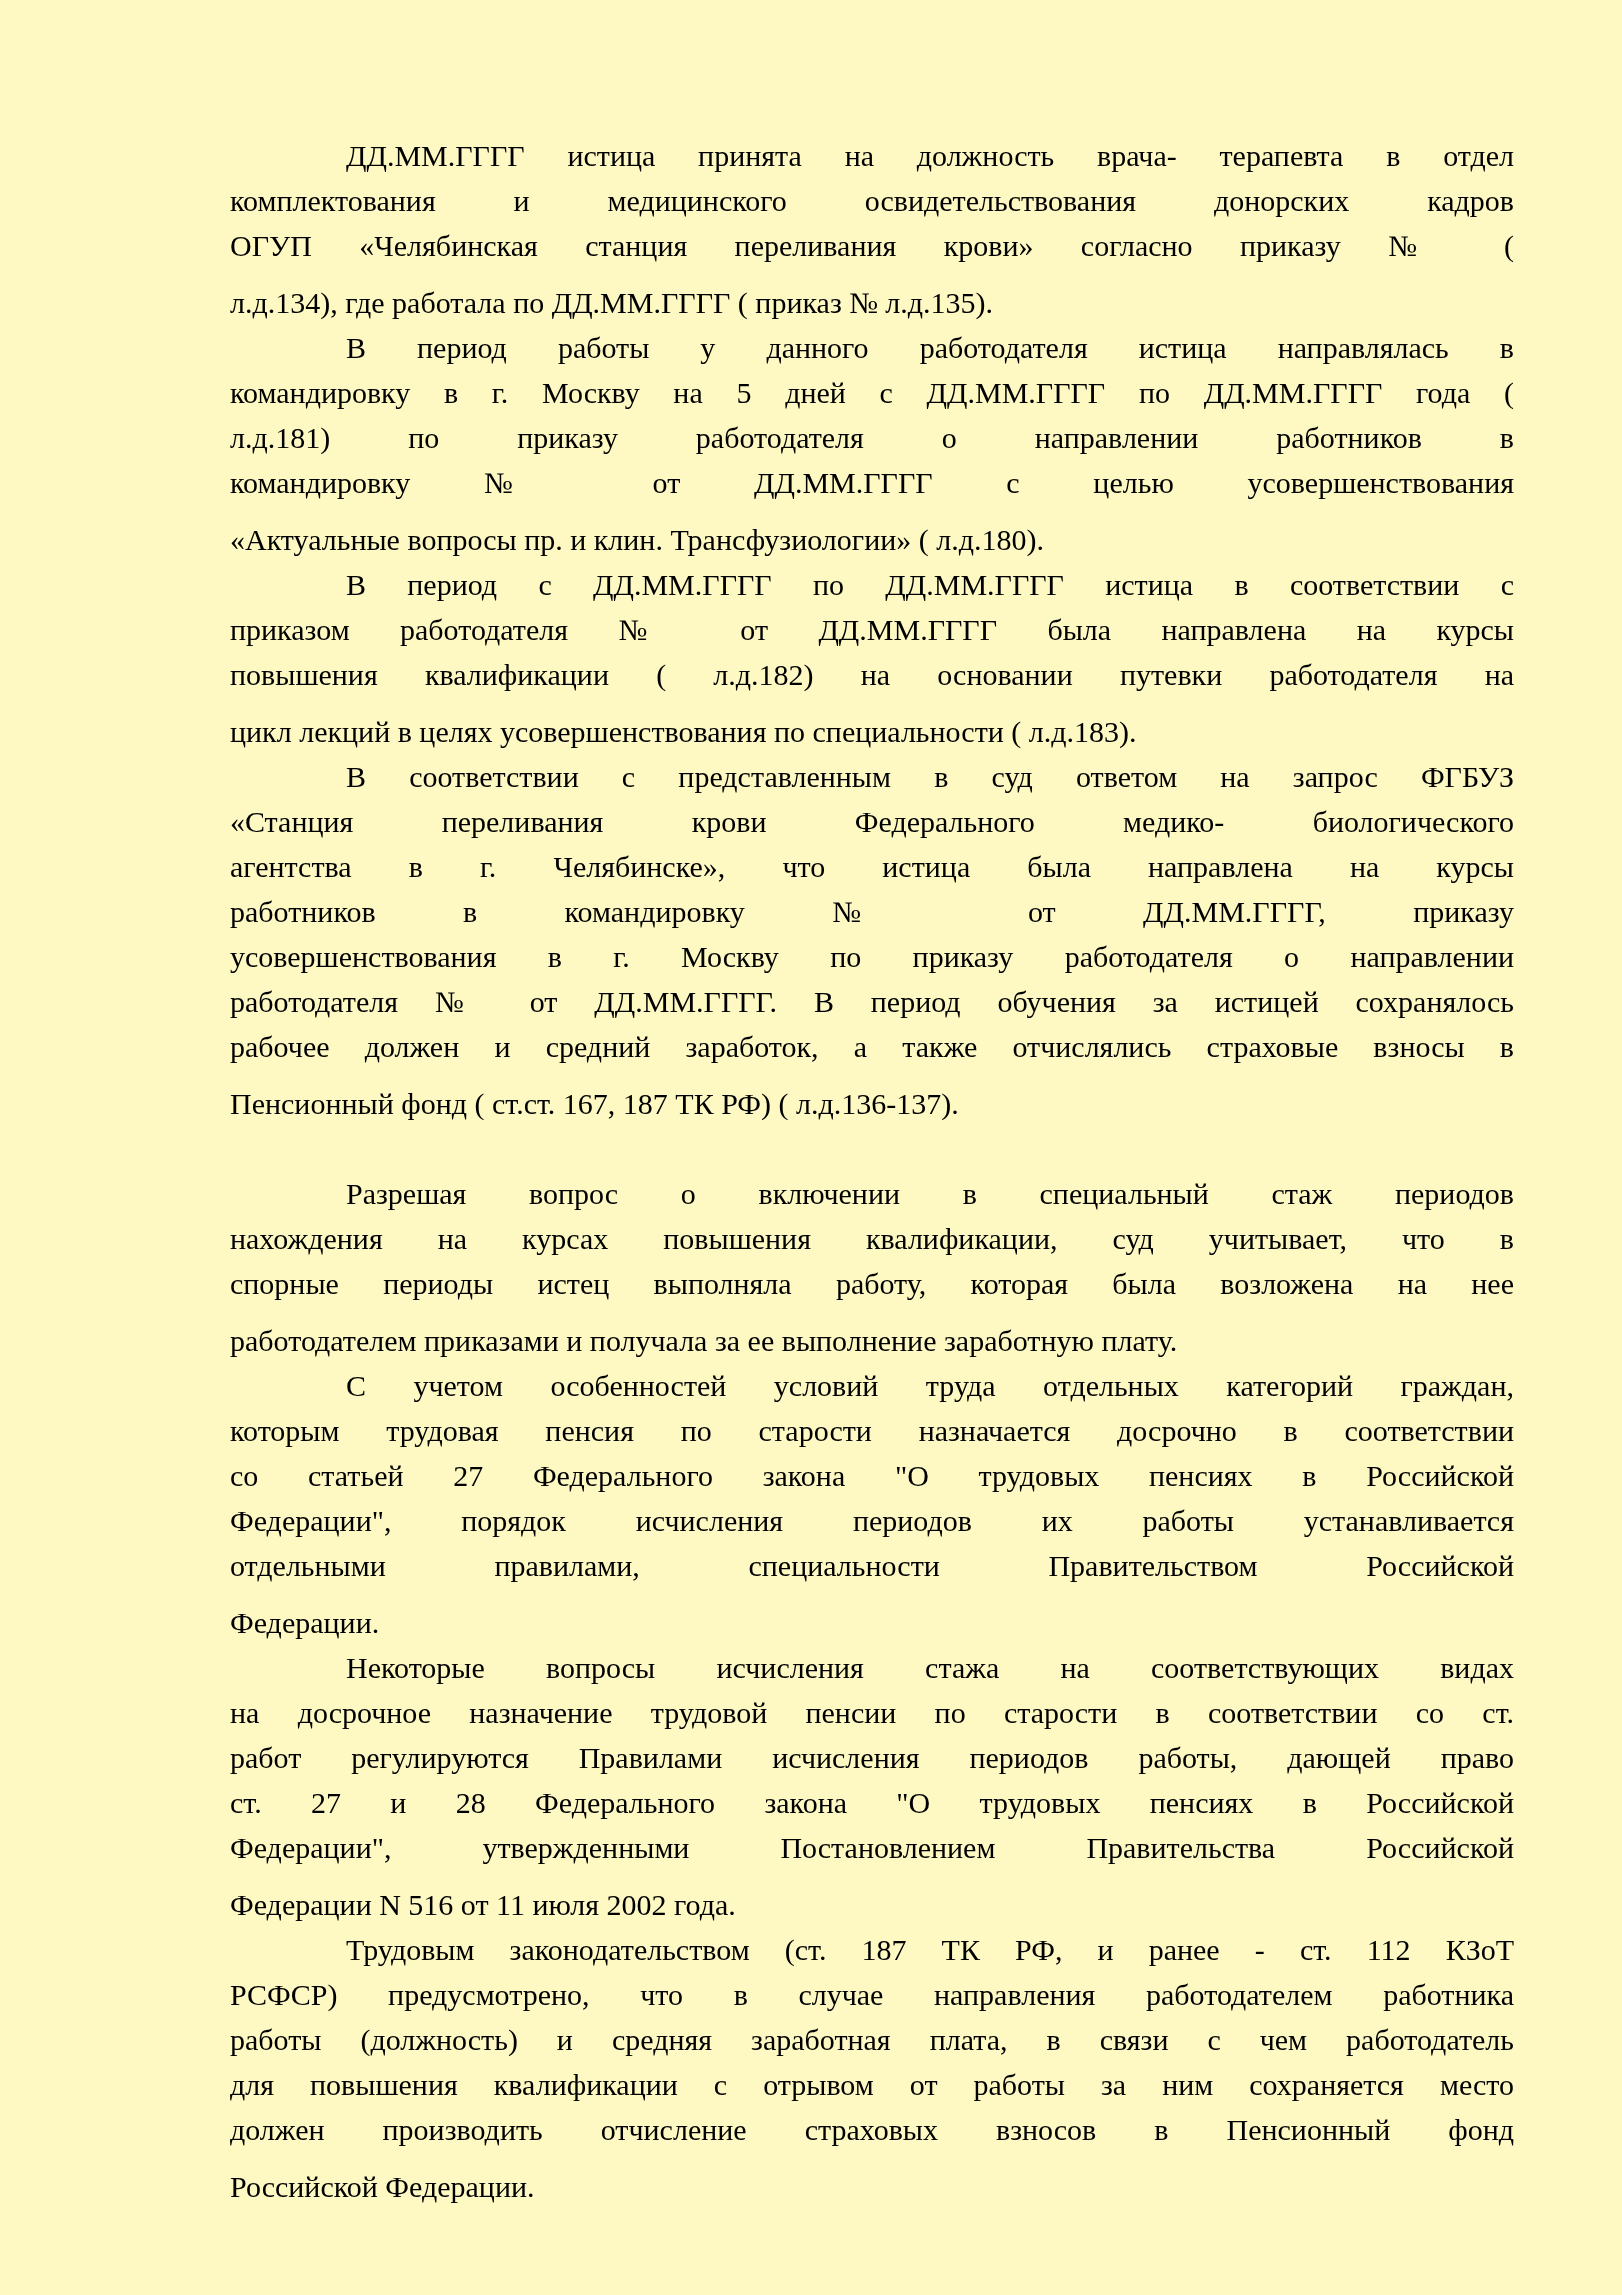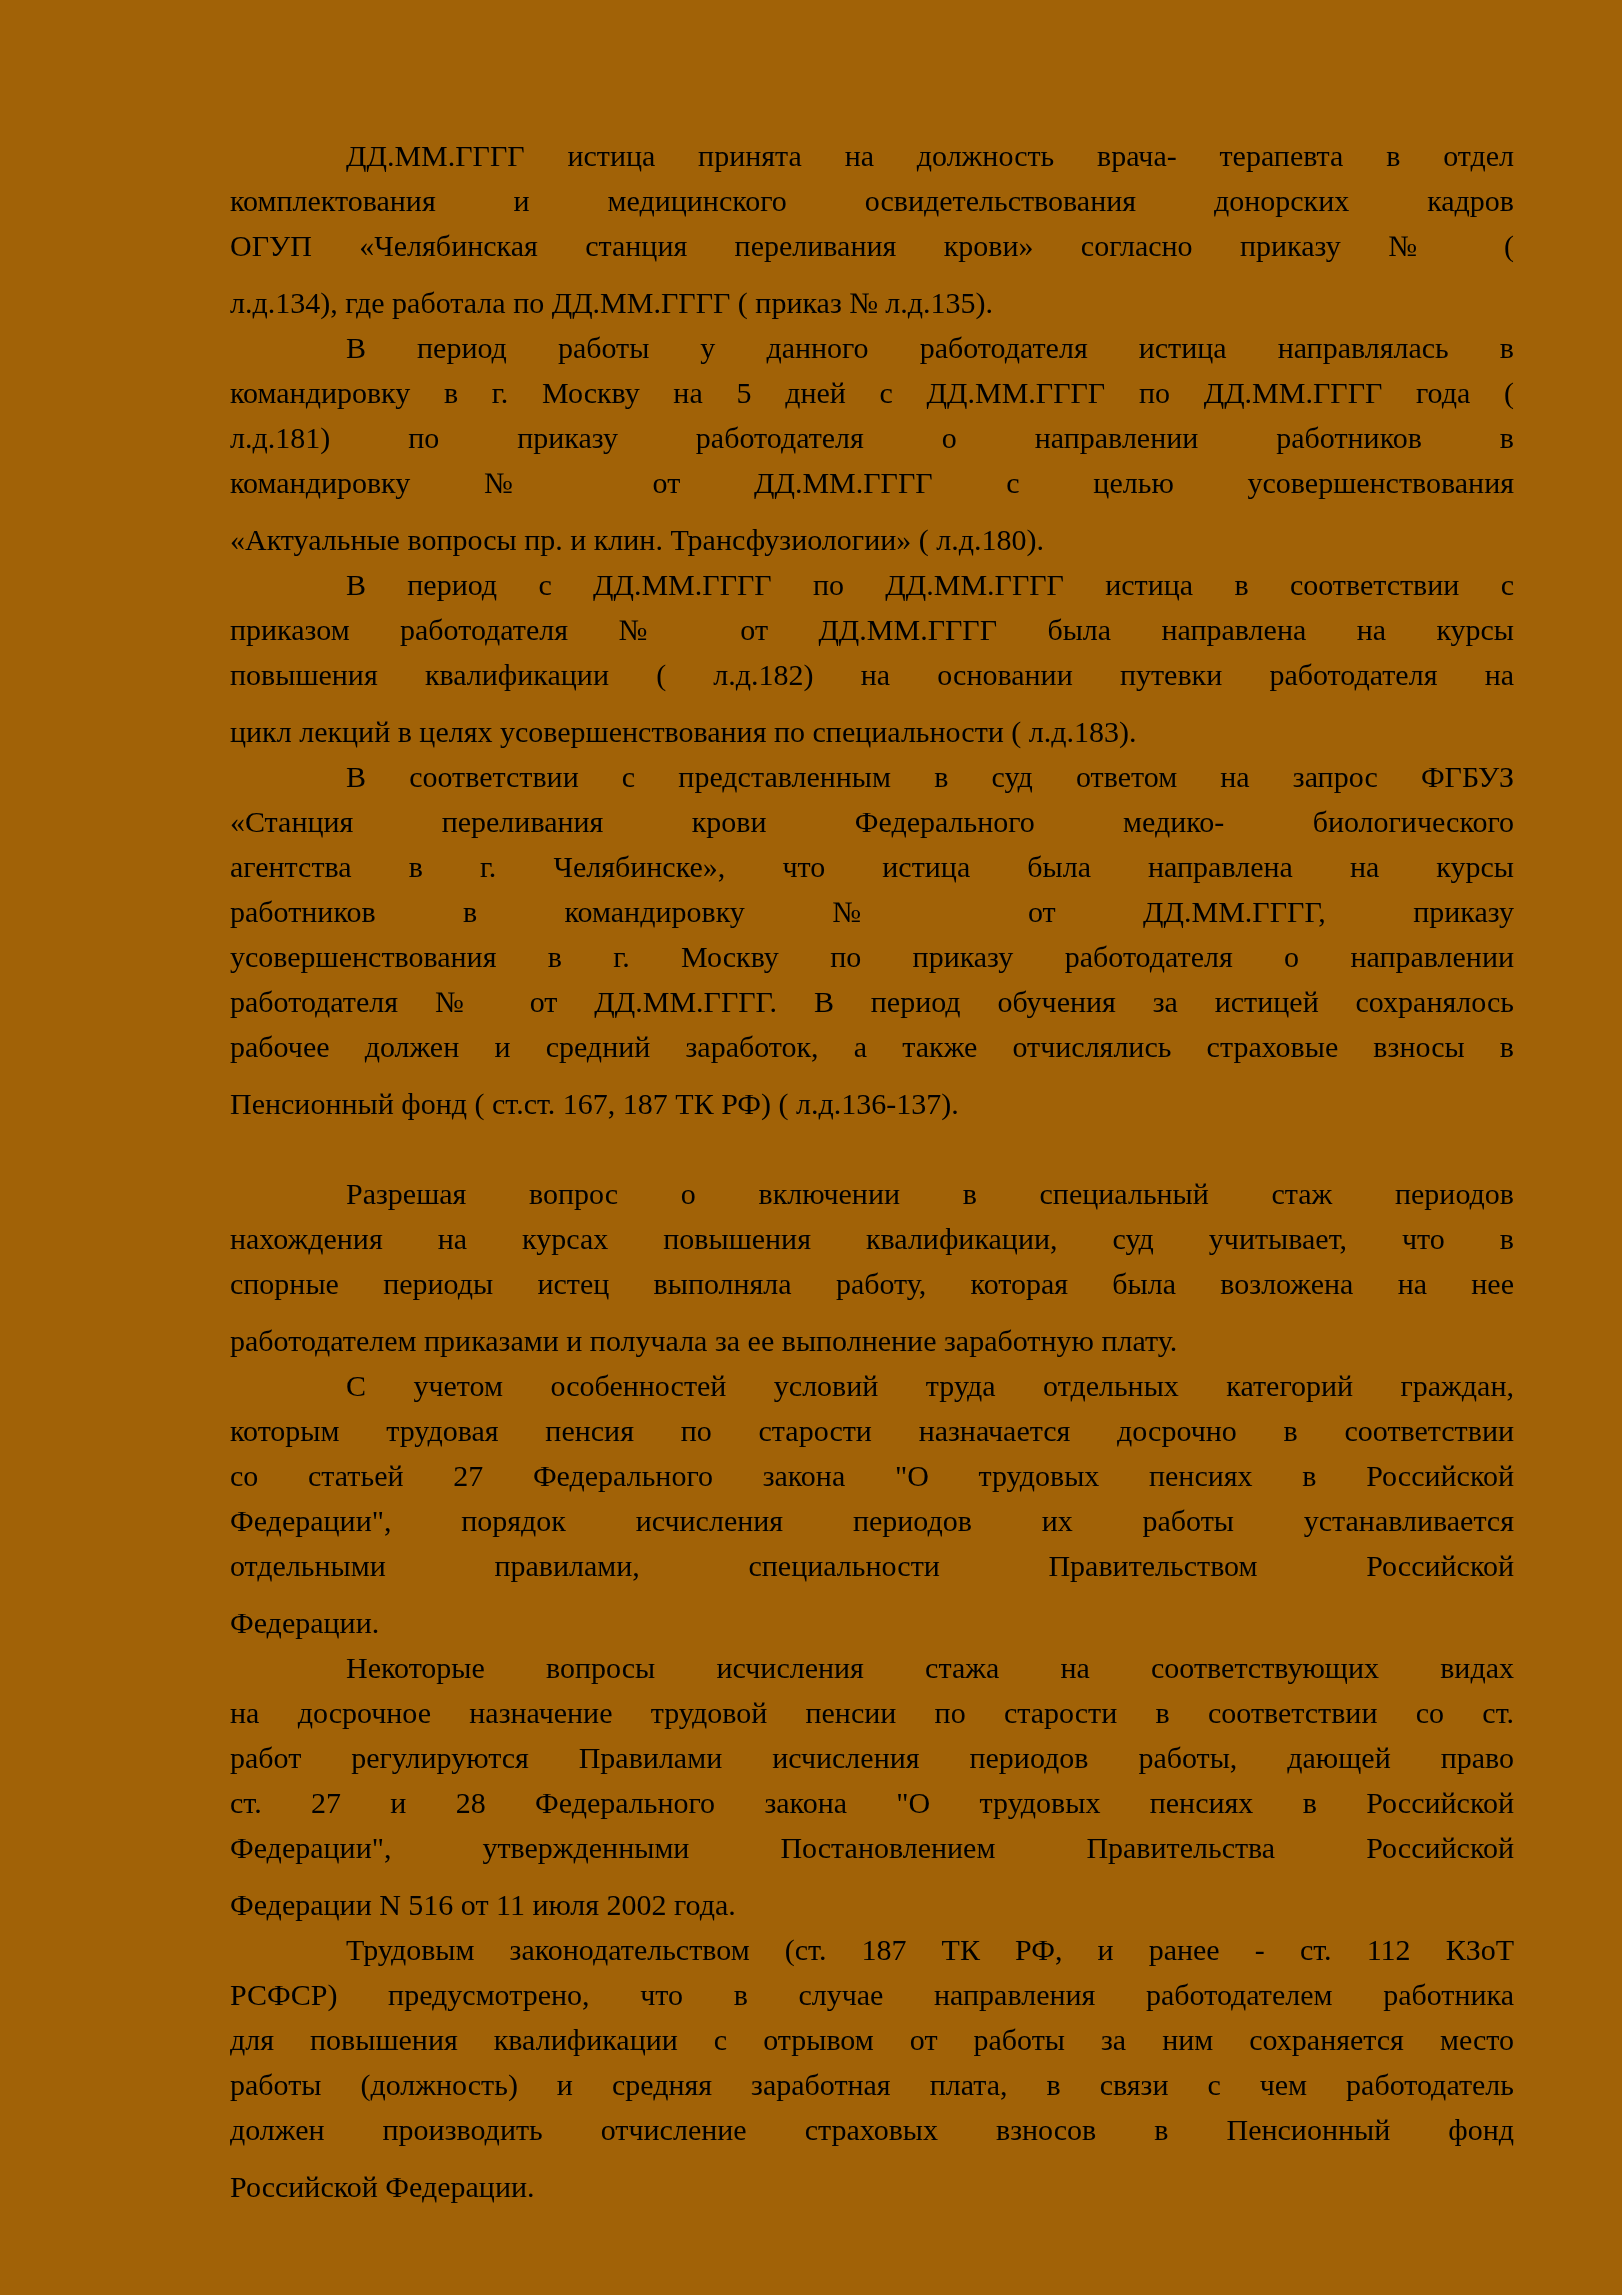--- a/index.html
+++ b/index.html
@@ -4,21 +4,21 @@
 <style>
   html, body {
     margin: 0;
     padding: 0;
     background: #ffffff;
   }
   .page {
     position: relative;
     width: 1623px;
     height: 2295px;
-    background: #a16207;
+    background: #fef9c3;
     overflow: hidden;
   }
   .text-block {
     position: absolute;
     left: 230px;
     top: 133px;
     width: 1284px;
     color: #000000;
     font-family: "Liberation Serif", "DejaVu Serif", serif;
     font-size: 30px;
@@ -92,20 +92,20 @@
         <div class="line first">Некоторые вопросы исчисления стажа на соответствующих видах</div>
         <div class="line">на досрочное назначение трудовой пенсии по старости в соответствии со ст.</div>
         <div class="line">работ регулируются Правилами исчисления периодов работы, дающей право</div>
         <div class="line">ст. 27 и 28 Федерального закона "О трудовых пенсиях в Российской</div>
         <div class="line">Федерации", утвержденными Постановлением Правительства Российской</div>
         <div class="line last">Федерации N 516 от 11 июля 2002 года.</div>
       </div>
       <div class="paragraph">
         <div class="line first">Трудовым законодательством (ст. 187 ТК РФ, и ранее - ст. 112 КЗоТ</div>
         <div class="line">РСФСР) предусмотрено, что в случае направления работодателем работника</div>
+        <div class="line">работы (должность) и средняя заработная плата, в связи с чем работодатель</div>
         <div class="line">для повышения квалификации с отрывом от работы за ним сохраняется место</div>
-        <div class="line">работы (должность) и средняя заработная плата, в связи с чем работодатель</div>
         <div class="line">должен производить отчисление страховых взносов в Пенсионный фонд</div>
         <div class="line last">Российской Федерации.</div>
       </div>
     </div>
 </div>
 
 
 </body></html>

